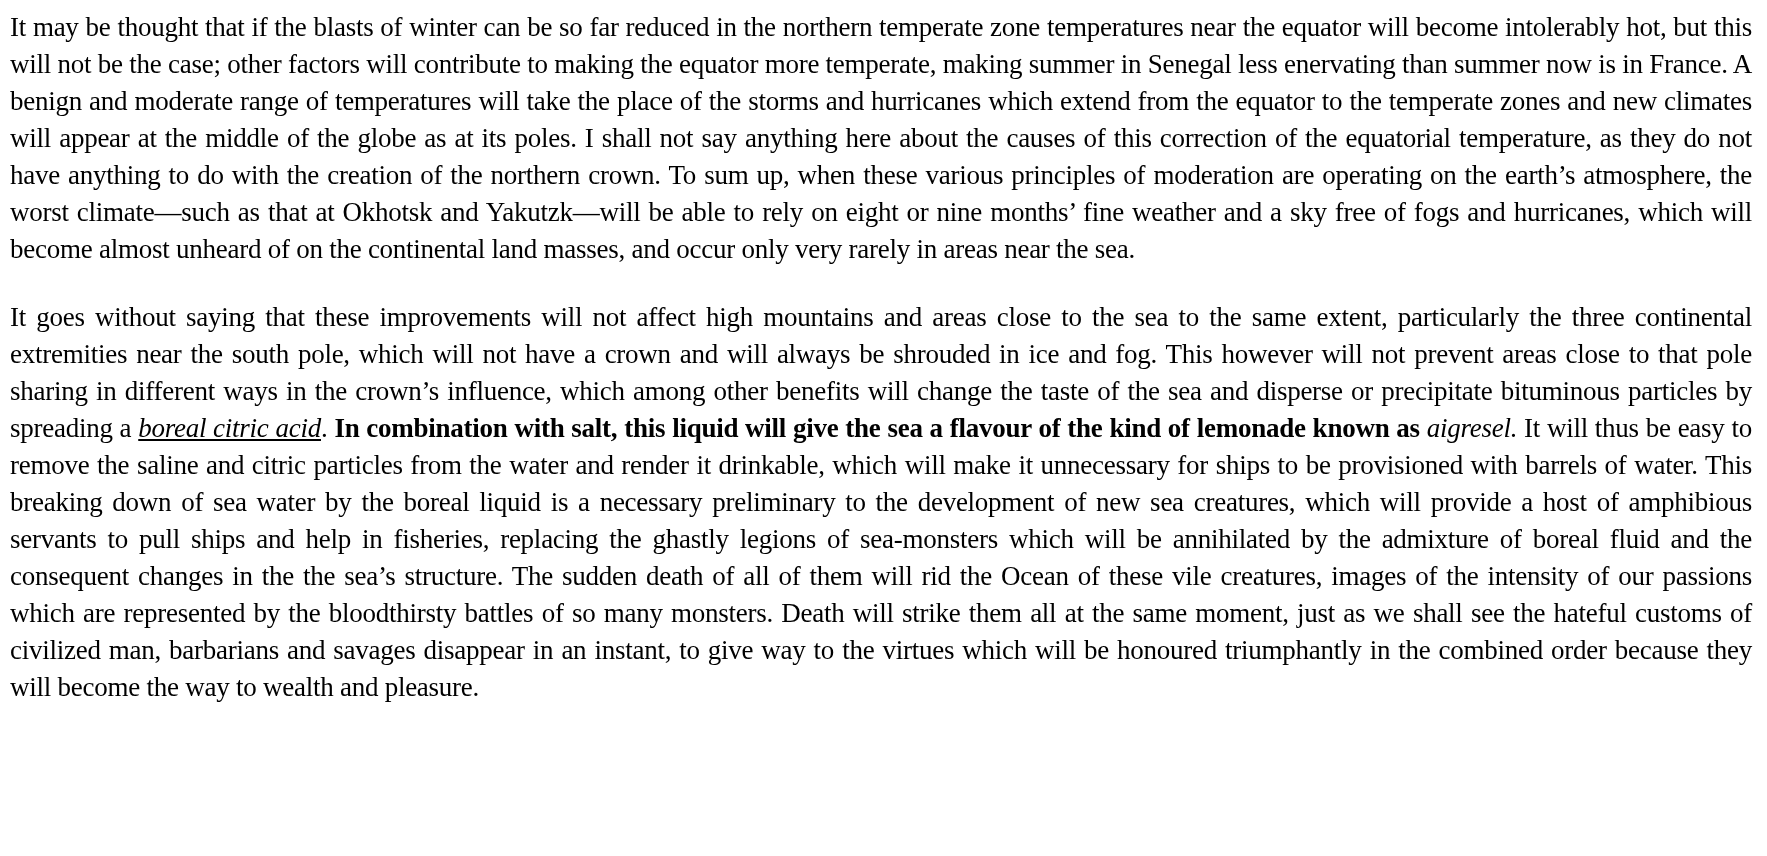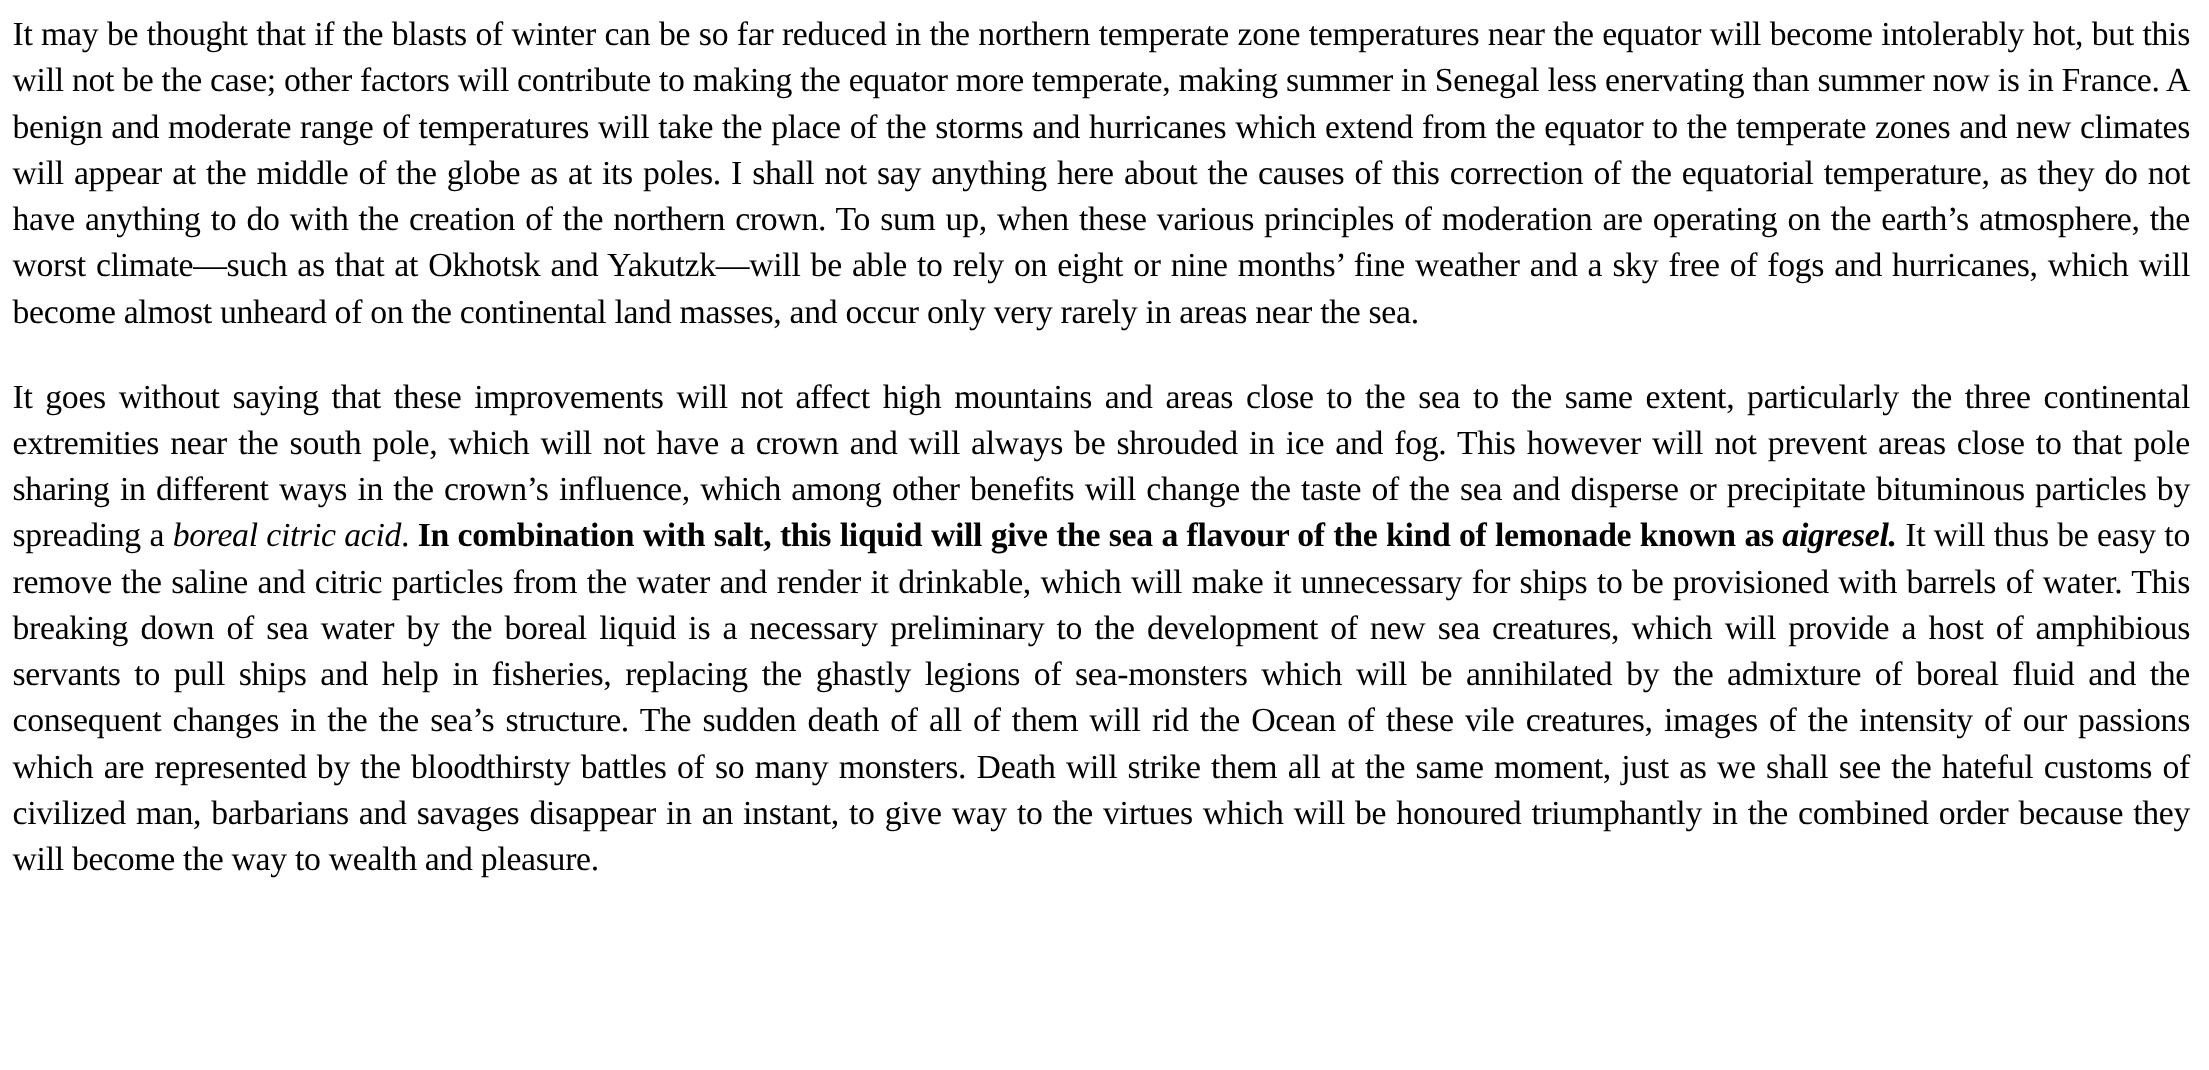--- a/index.html
+++ b/index.html
@@ -23,23 +23,23 @@
   .para {
     margin: 0;
     text-align: justify;
     text-justify: inter-word;
     hyphens: none;
   }
   .para + .para {
     margin-top: 31px;
   }
   .seg-regular { font-style: normal; font-weight: 400; }
-  .seg-italic { font-style: italic; font-weight: 400; }
+  .seg-italic { font-style: italic; font-weight: 400; text-decoration: underline; }
   .seg-bold { font-style: normal; font-weight: 700; font-family: Liberation Serif, serif; }
-  .seg-bold-italic { font-style: italic; font-weight: 700; }
+  .seg-bold-italic { font-style: italic; font-weight: 400; }
 </style>
 </head>
 <body>
 
 <div class="page">
   <p class="para"><span class="seg-regular">It may be thought that if the blasts of winter can be so far reduced in the northern temperate zone temperatures near the equator will become intolerably hot, but this will not be the case; other factors will contribute to making the equator more temperate, making summer in Senegal less enervating than summer now is in France. A benign and moderate range of temperatures will take the place of the storms and hurricanes which extend from the equator to the temperate zones and new climates will appear at the middle of the globe as at its poles. I shall not say anything here about the causes of this correction of the equatorial temperature, as they do not have anything to do with the creation of the northern crown. To sum up, when these various principles of moderation are operating on the earth’s atmosphere, the worst climate—such as that at Okhotsk and Yakutzk—will be able to rely on eight or nine months’ fine weather and a sky free of fogs and hurricanes, which will become almost unheard of on the continental land masses, and occur only very rarely in areas near the sea.</span></p>
   <p class="para"><span class="seg-regular">It goes without saying that these improvements will not affect high mountains and areas close to the sea to the same extent, particularly the three continental extremities near the south pole, which will not have a crown and will always be shrouded in ice and fog. This however will not prevent areas close to that pole sharing in different ways in the crown’s influence, which among other benefits will change the taste of the sea and disperse or precipitate bituminous particles by spreading a </span><span class="seg-italic">boreal citric acid</span><span class="seg-regular">. </span><span class="seg-bold">In combination with salt, this liquid will give the sea a flavour of the kind of lemonade known as </span><span class="seg-bold-italic">aigresel.</span><span class="seg-regular"> It will thus be easy to remove the saline and citric particles from the water and render it drinkable, which will make it unnecessary for ships to be provisioned with barrels of water. This breaking down of sea water by the boreal liquid is a necessary preliminary to the development of new sea creatures, which will provide a host of amphibious servants to pull ships and help in fisheries, replacing the ghastly legions of sea-monsters which will be annihilated by the admixture of boreal fluid and the consequent changes in the the sea’s structure. The sudden death of all of them will rid the Ocean of these vile creatures, images of the intensity of our passions which are represented by the bloodthirsty battles of so many monsters. Death will strike them all at the same moment, just as we shall see the hateful customs of civilized man, barbarians and savages disappear in an instant, to give way to the virtues which will be honoured triumphantly in the combined order because they will become the way to wealth and pleasure.</span></p>
 </div>
 
 </body></html>

